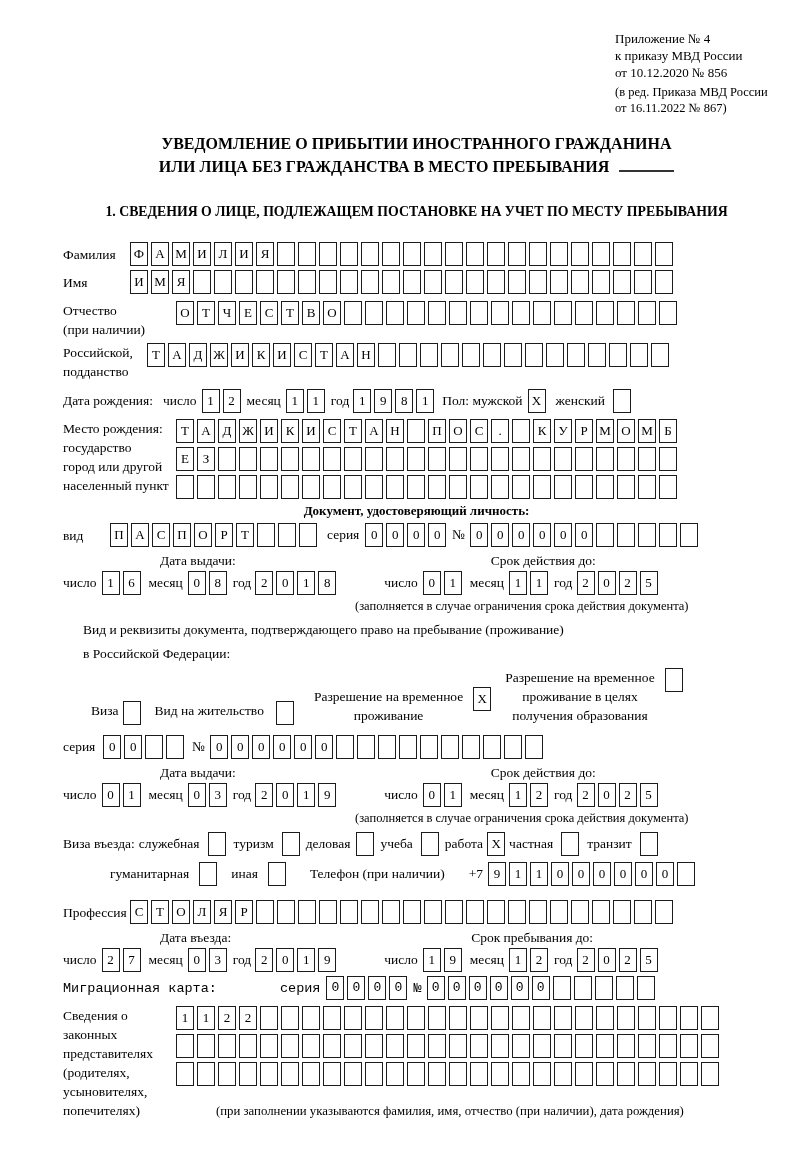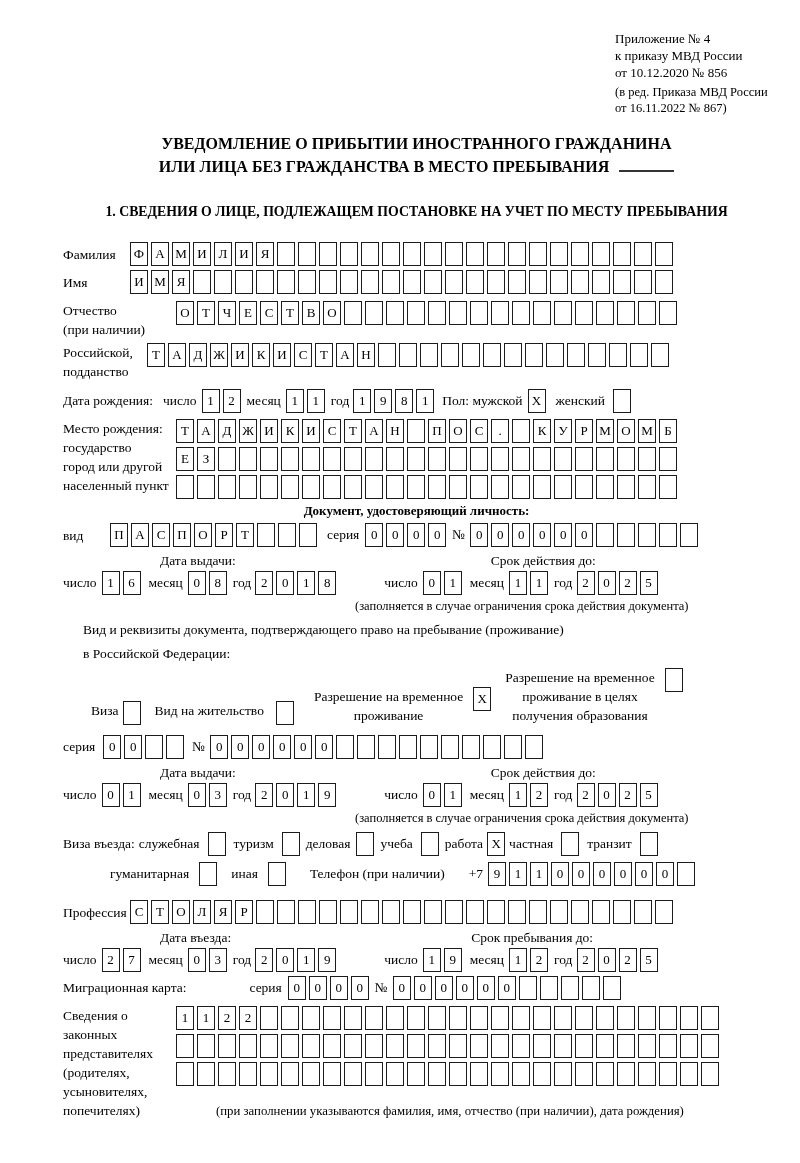--- a/index.html
+++ b/index.html
@@ -597,21 +597,21 @@
       </div>
     <span class="ml6 mr4">год</span>
     <div class="cells">
         <span class="cell">2</span>
         <span class="cell">0</span>
         <span class="cell">2</span>
         <span class="cell">5</span>
       </div>
   </div>
 
-  <div class="frow" style="margin-top:3px;">
+  <div class="frow" style="margin-top:3px;font-family:Liberation Mono, monospace;">
     <span>Миграционная карта:</span>
     <span class="mr6" style="margin-left:63px;">серия</span>
     <div class="cells">
         <span class="cell">0</span>
         <span class="cell">0</span>
         <span class="cell">0</span>
         <span class="cell">0</span>
       </div>
     <span class="ml6 mr5">№</span>
     <div class="cells">

